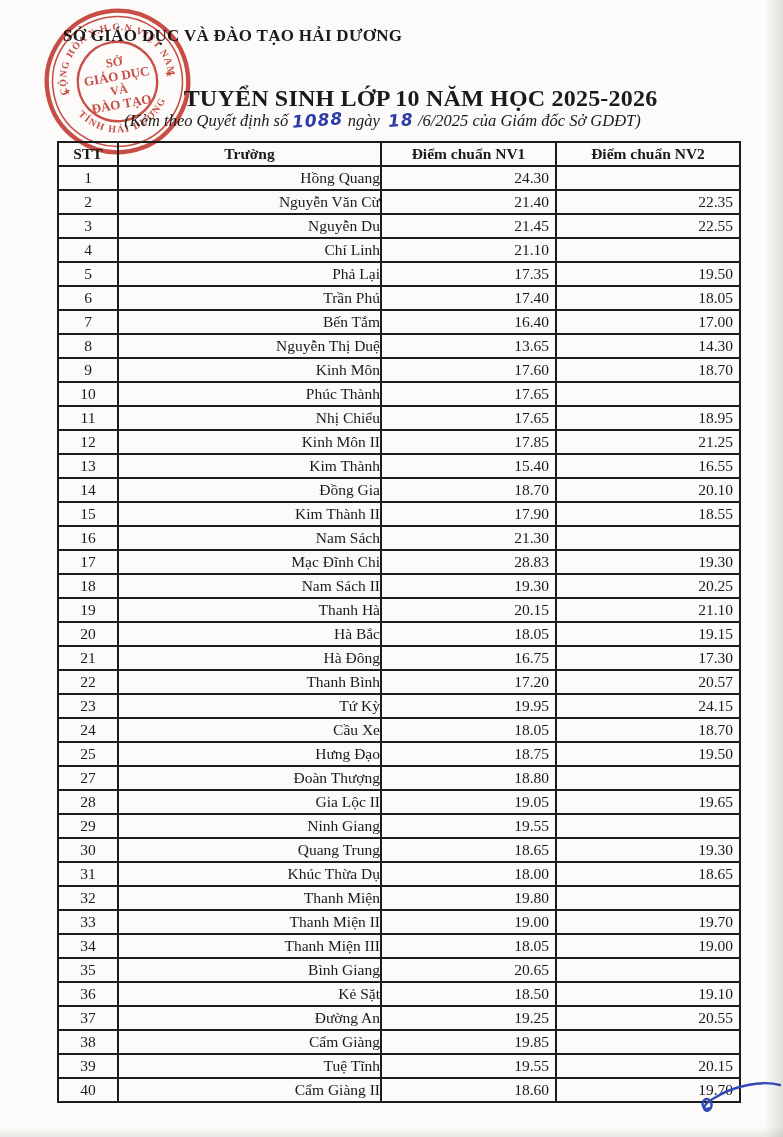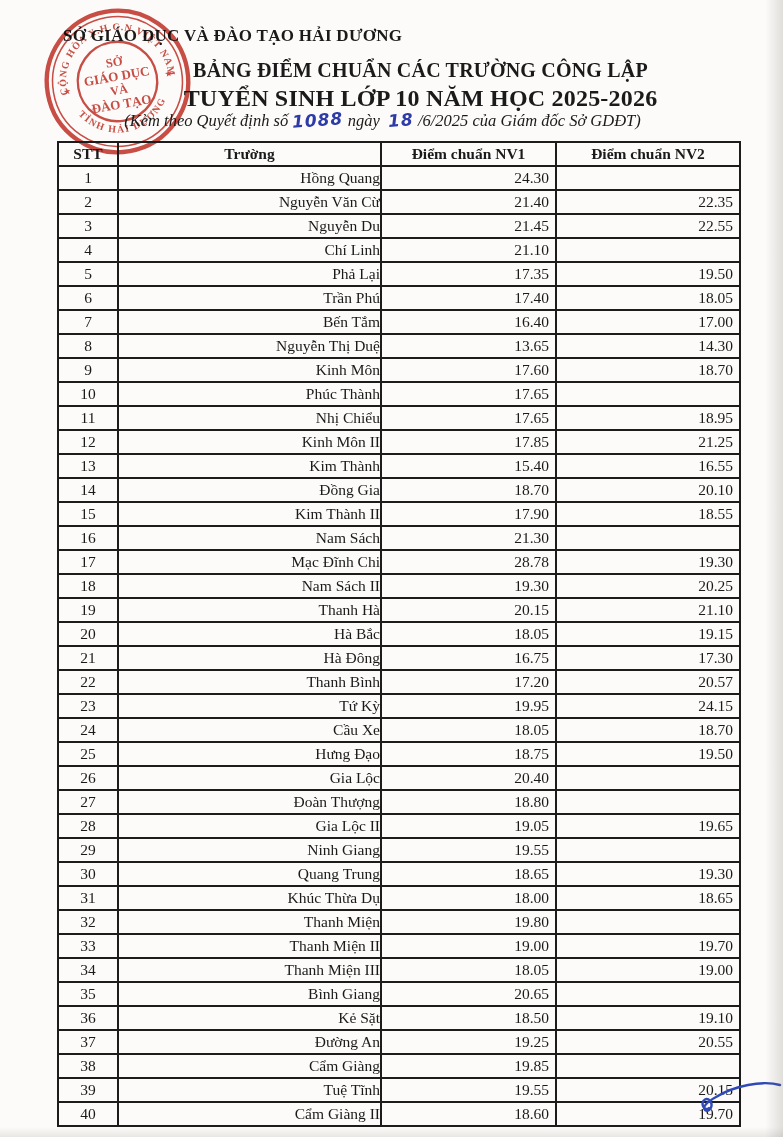--- a/index.html
+++ b/index.html
@@ -94,21 +94,20 @@
       </text>
       <text x="27" y="84" text-anchor="middle" font-size="9" fill="#c43a31">★</text>
       <text x="133" y="84" text-anchor="middle" font-size="9" fill="#c43a31">★</text>
       <text x="80" y="64" text-anchor="middle" font-size="13" font-weight="bold" fill="#c43a31" font-family="Liberation Serif, serif">SỞ</text>
       <text x="80" y="79" text-anchor="middle" font-size="13.5" font-weight="bold" fill="#c43a31" font-family="Liberation Serif, serif">GIÁO DỤC</text>
       <text x="80" y="93" text-anchor="middle" font-size="12.5" font-weight="bold" fill="#c43a31" font-family="Liberation Serif, serif">VÀ</text>
       <text x="80" y="108" text-anchor="middle" font-size="13.5" font-weight="bold" fill="#c43a31" font-family="Liberation Serif, serif">ĐÀO TẠO</text>
     </g>
   </svg>
 
-  <div class="t1">BẢNG ĐIỂM CHUẨN CÁC TRƯỜNG CÔNG LẬP</div>
   <div class="t2">TUYỂN SINH LỚP 10 NĂM HỌC 2025-2026</div>
 
   <div class="sub">
     <span>(Kèm theo Quyết định số </span><span class="ink">1088</span><span> ngày  </span><span class="ink">18</span><span> /6/2025 của Giám đốc Sở GDĐT)</span>
   </div>
 
   <table class="scores">
     <thead>
       <tr>
         <th class="c-stt">STT</th>
@@ -210,21 +209,21 @@
         </tr>
         <tr>
           <td class="c-stt">16</td>
           <td class="c-school">Nam Sách</td>
           <td class="c-nv1">21.30</td>
           <td class="c-nv2"></td>
         </tr>
         <tr>
           <td class="c-stt">17</td>
           <td class="c-school">Mạc Đĩnh Chi</td>
-          <td class="c-nv1">28.78</td>
+          <td class="c-nv1">28.83</td>
           <td class="c-nv2">19.30</td>
         </tr>
         <tr>
           <td class="c-stt">18</td>
           <td class="c-school">Nam Sách II</td>
           <td class="c-nv1">19.30</td>
           <td class="c-nv2">20.25</td>
         </tr>
         <tr>
           <td class="c-stt">19</td>
@@ -262,26 +261,20 @@
           <td class="c-nv1">18.05</td>
           <td class="c-nv2">18.70</td>
         </tr>
         <tr>
           <td class="c-stt">25</td>
           <td class="c-school">Hưng Đạo</td>
           <td class="c-nv1">18.75</td>
           <td class="c-nv2">19.50</td>
         </tr>
         <tr>
-          <td class="c-stt">26</td>
-          <td class="c-school">Gia Lộc</td>
-          <td class="c-nv1">20.40</td>
-          <td class="c-nv2"></td>
-        </tr>
-        <tr>
           <td class="c-stt">27</td>
           <td class="c-school">Đoàn Thượng</td>
           <td class="c-nv1">18.80</td>
           <td class="c-nv2"></td>
         </tr>
         <tr>
           <td class="c-stt">28</td>
           <td class="c-school">Gia Lộc II</td>
           <td class="c-nv1">19.05</td>
           <td class="c-nv2">19.65</td>

